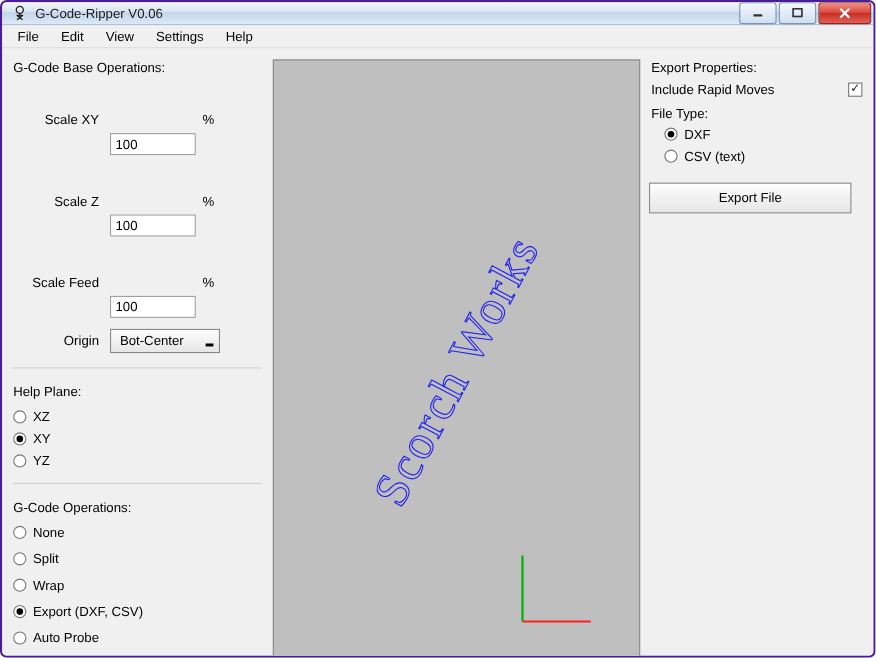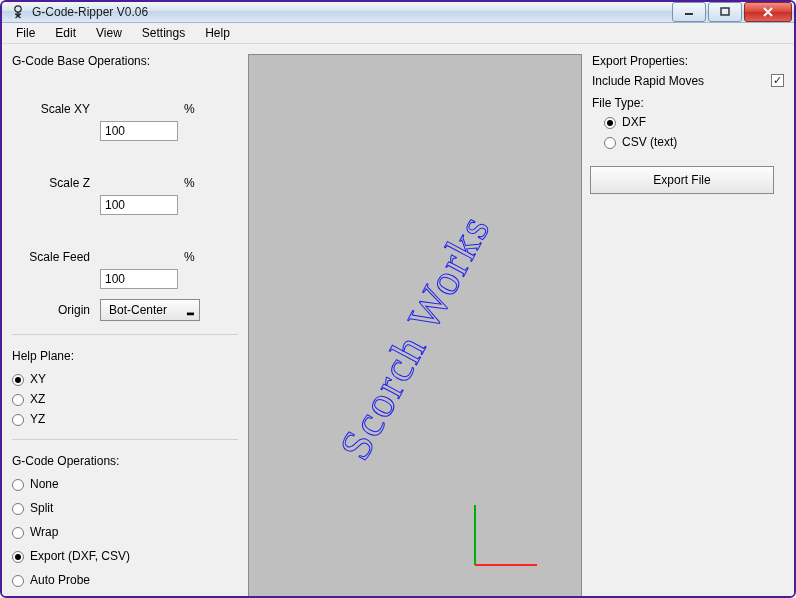--- a/index.html
+++ b/index.html
@@ -105,40 +105,40 @@
   .med-btn { width: 100px; margin: 8px 0 0 4px;}
   .origin-btn {
     width: 100px; height:22px;
     border:1px solid #8a8a8a;
     background: linear-gradient(#fdfdfd,#e6e6e6);
     display:flex; align-items:center; justify-content:space-between;
     padding:0 6px 0 8px;
     font:inherit;
   }
   .hr { border-top:1px solid #d0d0d0; margin: 6px 2px; }
-  .radiorow { display:flex; align-items:flex-end; padding:3px 2px; gap:6px;}
+  .radiorow { display:flex; align-items:center; padding:3px 2px; gap:6px;}
   .radiocol2 { display:flex; }
   .radiocol2 .colA { width:110px; }
   .radiocol2 .colB { }
   .radio {
     width:12px;height:12px;border:1px solid #777;border-radius:50%;
     display:inline-flex;align-items:center;justify-content:center;background:#fff;
     flex:none;
   }
   .radio.checked::after{
     content:"";width:6px;height:6px;border-radius:50%;background:#000;display:block;
   }
   .check {
     width:13px;height:13px;border:1px solid #777;background:#fff;
     display:inline-flex;align-items:center;justify-content:center;flex:none;
   }
   .check.checked::after{
     content:"✓"; font-size:11px; line-height:11px; color:#222;
   }
-  .export-row{display:flex;align-items:flex-start;justify-content:space-between;padding:4px 2px;}
+  .export-row{display:flex;align-items:flex-end;justify-content:space-between;padding:4px 2px;}
   .right-btn {
     border:1px solid #8a8a8a;
     background: linear-gradient(#fdfdfd,#e6e6e6);
     height:28px; width:184px;
     display:flex;align-items:center;justify-content:center;
     margin-top:14px;
     font:inherit;
   }
   
   .scorch {
@@ -230,26 +230,26 @@
         </button>
       </div>
 
 
       <div class="hr"></div>
       <div class="section-heading">Help Plane:</div>
 
       <div class="radiocol2">
         <div class="colA">
           <div class="radiorow">
+              <span class="radio"></span>
+              <span>XZ</span>
+            </div>
+          <div class="radiorow">
               <span class="radio checked"></span>
               <span>XY</span>
-            </div>
-          <div class="radiorow">
-              <span class="radio"></span>
-              <span>XZ</span>
             </div>
           <div class="radiorow">
               <span class="radio"></span>
               <span>YZ</span>
             </div>
         </div>
       </div>
 
       <div class="hr"></div>
       <div class="section-heading">G-Code Operations:</div>

